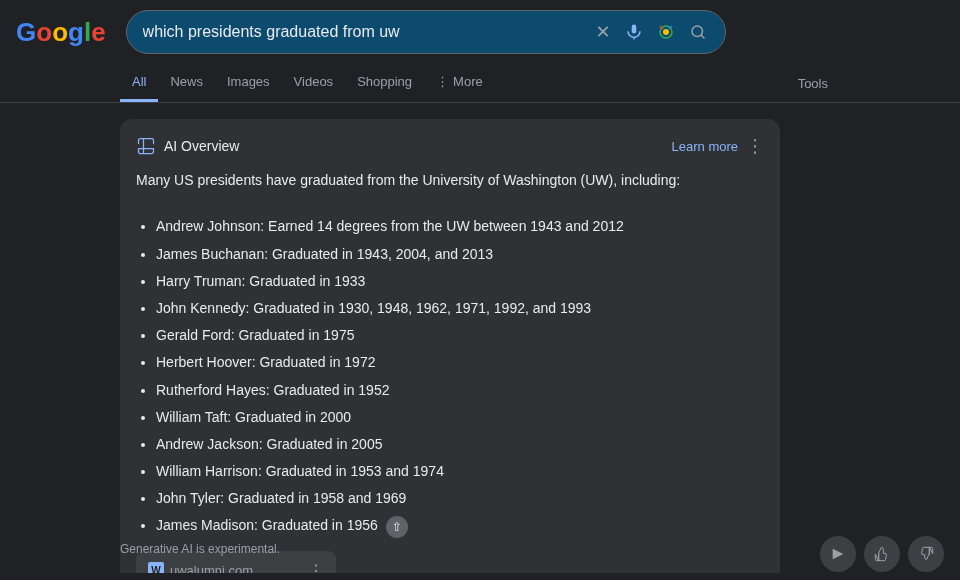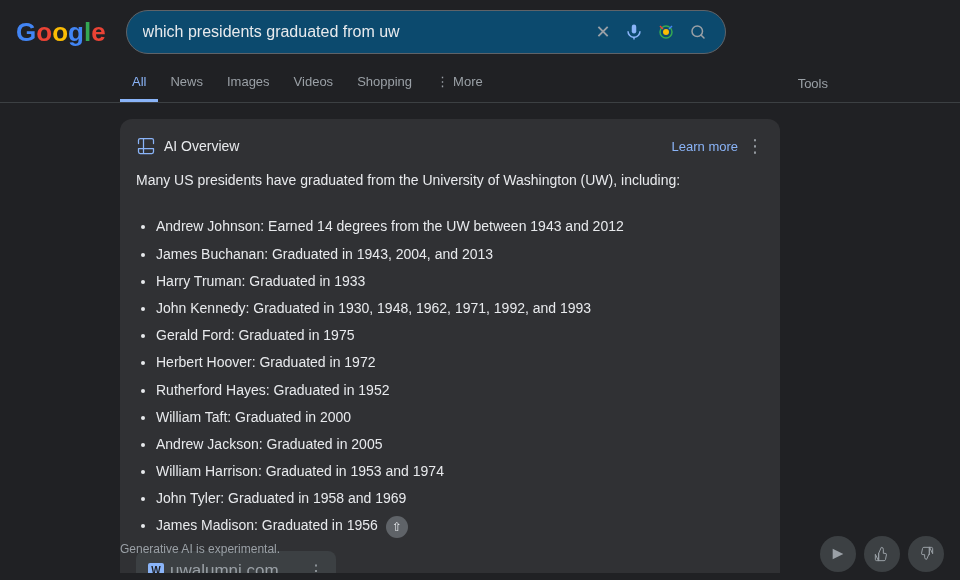--- a/index.html
+++ b/index.html
@@ -236,21 +236,21 @@
       border-radius: 2px;
       display: flex;
       align-items: center;
       justify-content: center;
       color: #202124;
       font-size: 10px;
       font-weight: bold;
     }
 
     .source-domain {
-      font-size: 17px;
+      font-size: 13px;
       color: #9aa0a6;
     }
 
     .source-menu {
       color: #9aa0a6;
       cursor: pointer;
       font-size: 16px;
     }
 
     .source-name {

